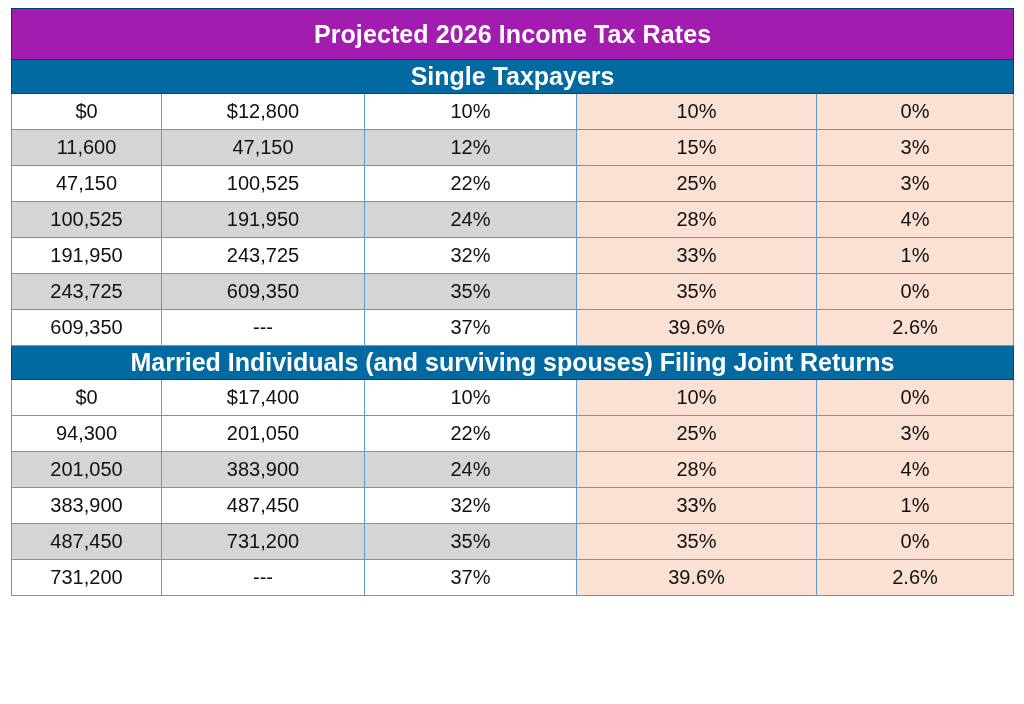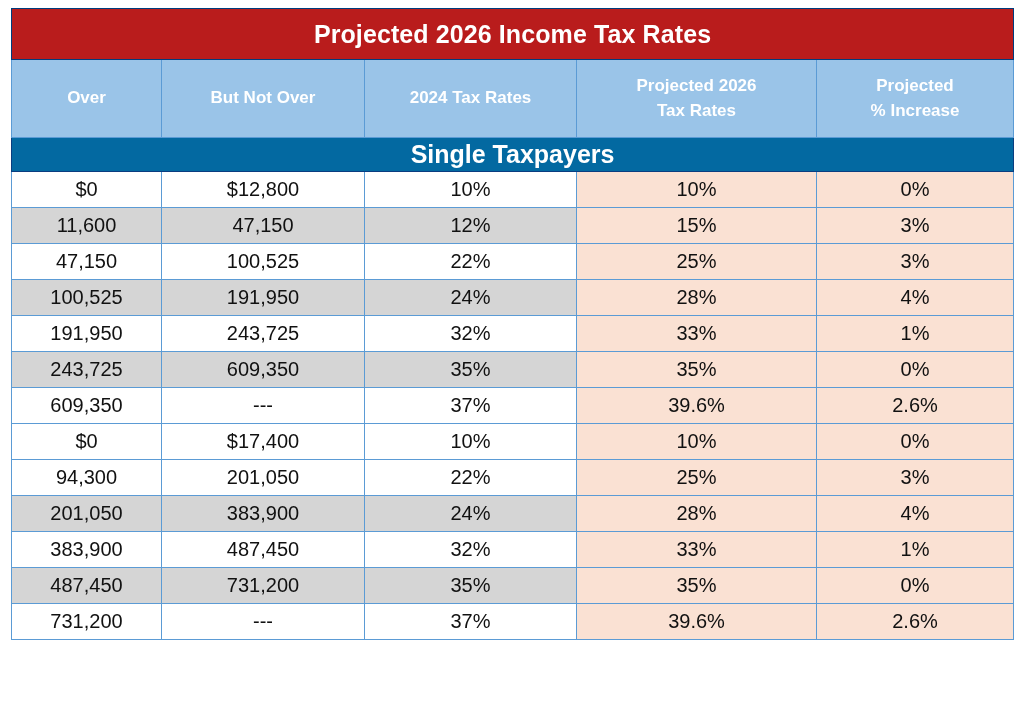--- a/index.html
+++ b/index.html
@@ -32,21 +32,21 @@
 
   table.tax-table td {
     border: 1px solid #5B9BD5;
     padding: 0;
     text-align: center;
     vertical-align: middle;
   }
 
   
   .title-band {
-    background: #b91c1c;
+    background: #a21caf;
     color: #ffffff;
     font-size: 25px;
     font-weight: bold;
     height: 50px;
     letter-spacing: .1px;
     border-color: #003C7D !important;
   }
 
   
   .col-header {
@@ -91,39 +91,20 @@
       <col style="width:203px">
       <col style="width:212px">
       <col style="width:240px">
       <col style="width:197px">
     </colgroup>
     <tbody id="table-body">
         <tr>
           <td class="title-band" colspan="5">Projected 2026 Income Tax Rates</td>
         </tr>
         <tr>
-          <td class="col-header">
-            <div class="nowrap">Over</div>
-          </td>
-          <td class="col-header">
-            <div class="nowrap">But Not Over</div>
-          </td>
-          <td class="col-header">
-            <div class="nowrap">2024 Tax Rates</div>
-          </td>
-          <td class="col-header">
-            <div class="nowrap">Projected 2026</div>
-            <div class="nowrap">Tax Rates</div>
-          </td>
-          <td class="col-header">
-            <div class="nowrap">Projected</div>
-            <div class="nowrap">% Increase</div>
-          </td>
-        </tr>
-        <tr>
           <td class="section-band" colspan="5">Single Taxpayers</td>
         </tr>
         <tr class="data-row">
           <td class="row-white">$0</td>
           <td class="row-white">$12,800</td>
           <td class="row-white">10%</td>
           <td class="cell-peach">10%</td>
           <td class="cell-peach">0%</td>
         </tr>
         <tr class="data-row">
@@ -161,20 +142,23 @@
           <td class="cell-peach">35%</td>
           <td class="cell-peach">0%</td>
         </tr>
         <tr class="data-row">
           <td class="row-white">609,350</td>
           <td class="row-white">---</td>
           <td class="row-white">37%</td>
           <td class="cell-peach">39.6%</td>
           <td class="cell-peach">2.6%</td>
         </tr>
+        <tr>
+          <td class="section-band" colspan="5">Married Individuals (and surviving spouses) Filing Joint Returns</td>
+        </tr>
         <tr class="data-row">
           <td class="row-white">$0</td>
           <td class="row-white">$17,400</td>
           <td class="row-white">10%</td>
           <td class="cell-peach">10%</td>
           <td class="cell-peach">0%</td>
         </tr>
         <tr class="data-row">
           <td class="row-white">94,300</td>
           <td class="row-white">201,050</td>

